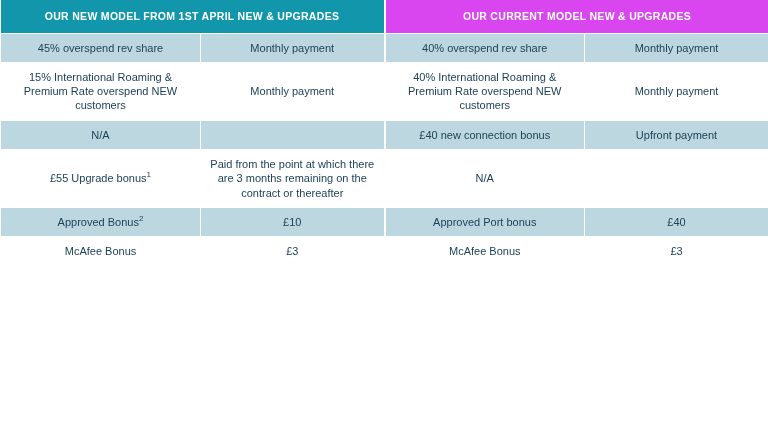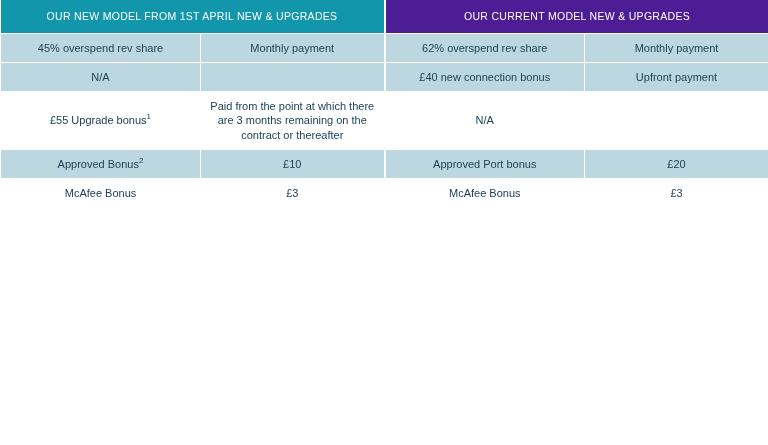--- a/index.html
+++ b/index.html
@@ -20,30 +20,30 @@
     table-layout: fixed;
   }
   #comparison-table col.c1 { width: 200px; }
   #comparison-table col.c2 { width: 184px; }
   #comparison-table col.c3 { width: 200px; }
   #comparison-table col.c4 { width: 184px; }
 
   th.head-left, th.head-right {
     color: #ffffff;
     font-size: 10.5px;
-    font-weight: normal;
+    font-weight: bold;
     letter-spacing: 0.3px;
     text-transform: uppercase;
     padding: 10px 6px;
     text-align: center;
     vertical-align: middle;
     line-height: 1.2;
   }
   th.head-left { background: #1296ab; }
-  th.head-right { background: #4c1d95; }
+  th.head-right { background: #d946ef; }
 
   td {
     font-size: 11px;
     text-align: center;
     vertical-align: middle;
     padding: 7px 8px;
     line-height: 1.3;
     color: #1f4257;
     border: 1px solid #ffffff;
   }
@@ -72,40 +72,46 @@
   <thead>
     <tr>
       <th class="head-left" colspan="2">OUR NEW MODEL FROM 1ST APRIL NEW &amp; UPGRADES</th>
       <th class="head-right sep-col" colspan="2">OUR CURRENT MODEL NEW &amp; UPGRADES</th>
     </tr>
   </thead>
   <tbody id="table-body">
       <tr class="band-dark">
         <td>45% overspend rev share</td>
         <td>Monthly payment</td>
-        <td class="sep-col">62% overspend rev share</td>
+        <td class="sep-col">40% overspend rev share</td>
+        <td>Monthly payment</td>
+      </tr>
+      <tr class="band-light">
+        <td>15% International Roaming &amp; Premium Rate overspend NEW customers</td>
+        <td>Monthly payment</td>
+        <td class="sep-col">40% International Roaming &amp; Premium Rate overspend NEW customers</td>
         <td>Monthly payment</td>
       </tr>
       <tr class="band-dark">
         <td>N/A</td>
         <td></td>
         <td class="sep-col">£40 new connection bonus</td>
         <td>Upfront payment</td>
       </tr>
       <tr class="band-light">
         <td>£55 Upgrade bonus<sup>1</sup></td>
         <td>Paid from the point at which there are 3 months remaining on the contract or thereafter</td>
         <td class="sep-col">N/A</td>
         <td></td>
       </tr>
       <tr class="band-dark">
         <td>Approved Bonus<sup>2</sup></td>
         <td>£10</td>
         <td class="sep-col">Approved Port bonus</td>
-        <td>£20</td>
+        <td>£40</td>
       </tr>
       <tr class="band-light">
         <td>McAfee Bonus</td>
         <td>£3</td>
         <td class="sep-col">McAfee Bonus</td>
         <td>£3</td>
       </tr>
     </tbody>
 </table>
 

